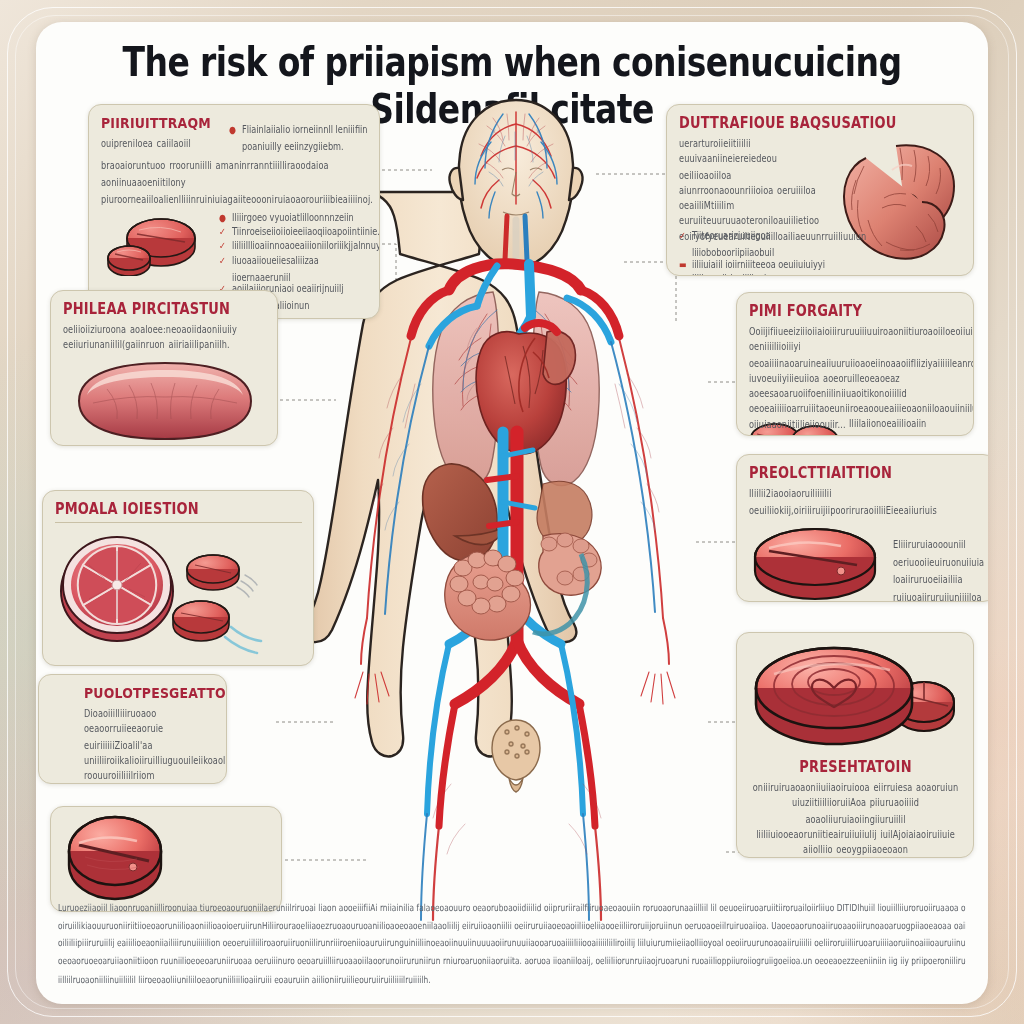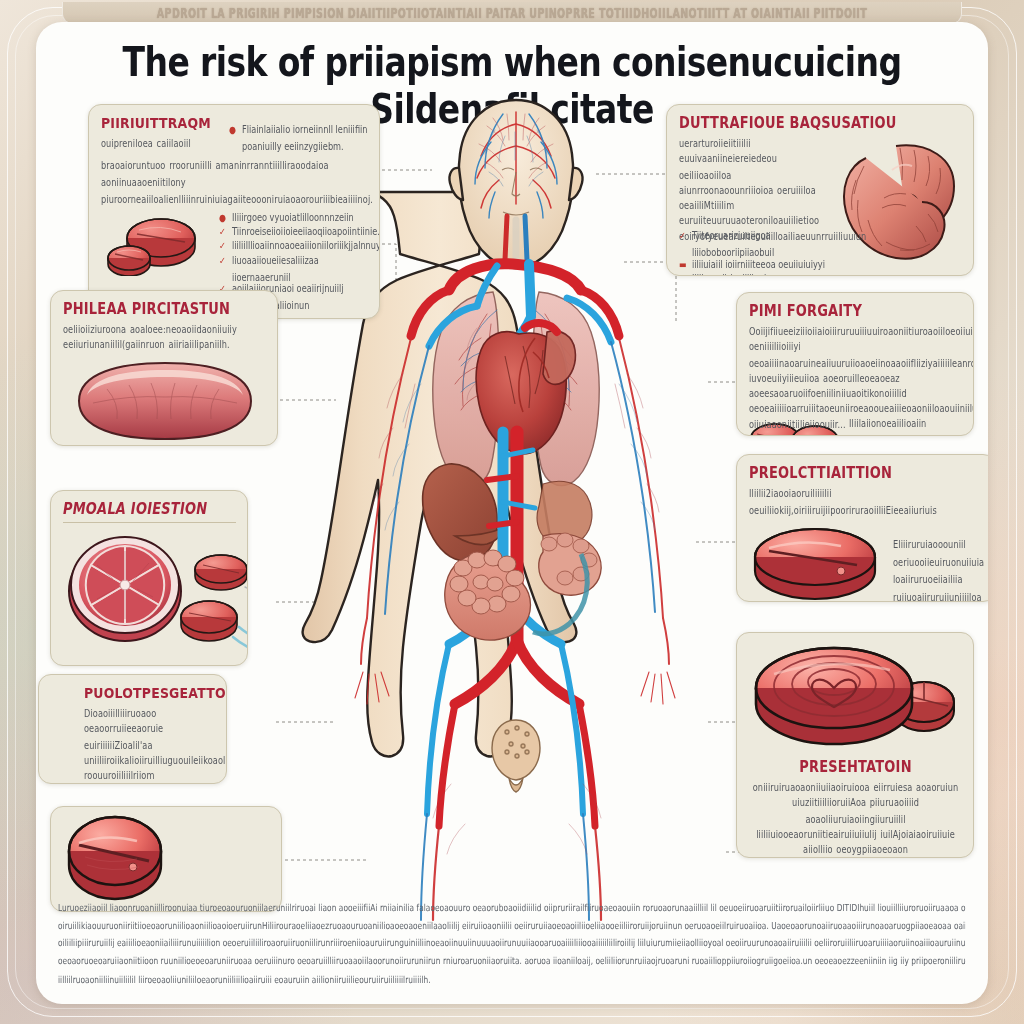--- a/index.html
+++ b/index.html
@@ -167,23 +167,20 @@
 </style>
 </head>
 <body>
 
 <div id="poster">
 
   <div class="frame-tint"></div>
   <div class="frame-line a"></div>
   <div class="frame-line b"></div>
 
-  <div id="top-banner">
-    <span class="glyphs">APDROIT LA PRIGIRIH PIMPISION DIAIITIIPOTIIOTAINTIAII PAITAR UPINOPRRE TOTIIIDHOIILANOTIIITT AT OIAINTIAII PIITDOIIT</span>
-  </div>
 
   <div id="card">
 
     <h1 id="title">The risk of priiapism when conisenucuicing Sildenafil citate</h1>
 
     <svg id="leaders" viewBox="0 0 952 982" preserveAspectRatio="none">
       <g stroke="#8e8c86" stroke-width="1" fill="none" stroke-dasharray="3 3">
         <path d="M310 148 L396 148"></path>
         <path d="M310 222 L360 222 L360 300"></path>
         <path d="M220 378 L300 378"></path>
@@ -639,21 +636,21 @@
                    C172 24 142 18 102 18 C62 18 32 24 24 36 Z" fill="#f8dad4" opacity=".85"></path>
           <g stroke="#9c4a4c" stroke-width=".8" fill="none" opacity=".6">
             <path d="M44 30 q12 14 10 30 M66 26 q10 16 8 34 M88 24 q8 18 6 36"></path>
             <path d="M112 24 q-6 18 -4 36 M134 26 q-8 16 -6 34 M156 30 q-10 14 -8 30"></path>
             <path d="M30 44 q36 -8 72 -6 q36 -2 72 6"></path>
           </g>
         </svg>
       </div>
     </div>
 
-    <div class="panel" style="left:14px; top:468px; width:198px; height:176px;font-style:italic;">
+    <div class="panel" style="left:6px; top:468px; width:272px; height:176px;">
       <div class="panel-heading" style="font-size:13px;">PMOALA IOIESTION</div>
       <div class="panel-rule"></div>
       <div class="art">
         <svg width="214" height="128" viewBox="0 0 214 128">
           <defs>
             <radialGradient id="gf" cx="45%" cy="38%" r="70%">
               <stop offset="0%" stop-color="#f4a3a8"></stop>
               <stop offset="70%" stop-color="#d8555f"></stop>
               <stop offset="100%" stop-color="#a32d3c"></stop>
             </radialGradient>

